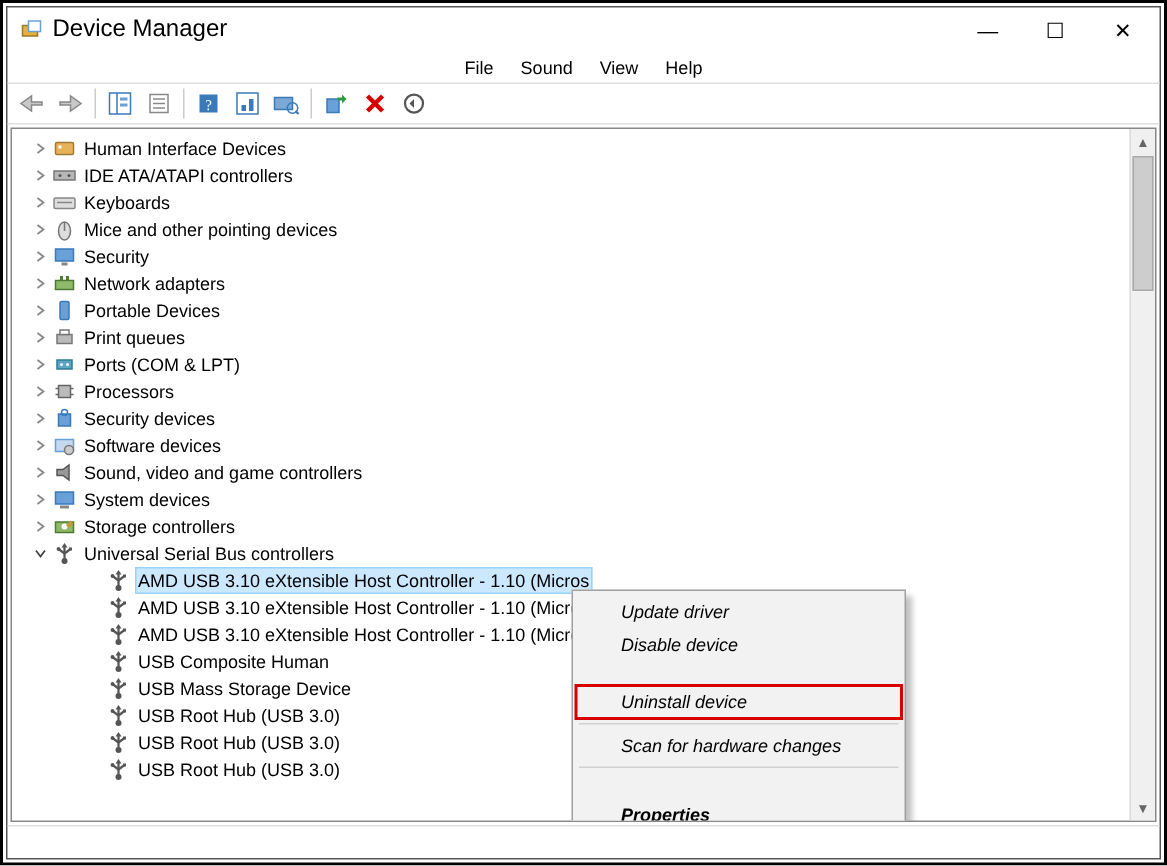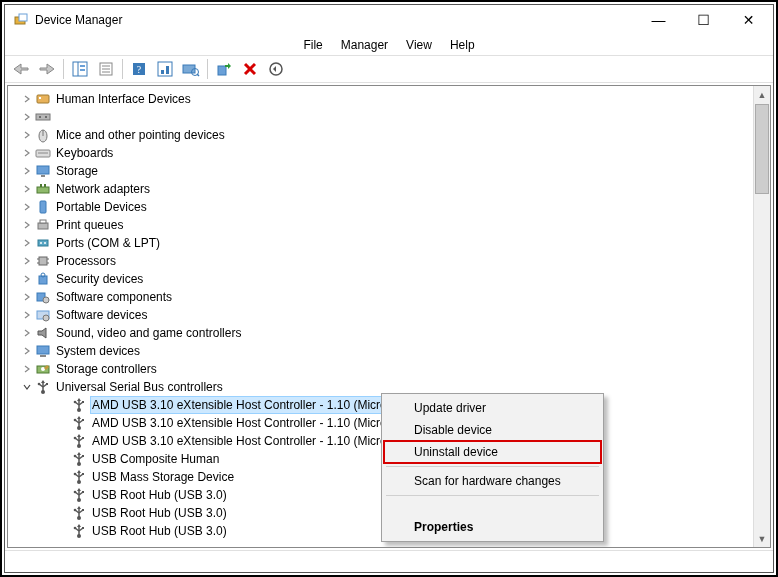--- a/index.html
+++ b/index.html
@@ -1,42 +1,42 @@
 <!DOCTYPE html>
 <html><head>
 <meta charset="utf-8">
 <style>
   * { box-sizing: border-box; }
   body { margin: 0; font-family: "Segoe UI", Tahoma, sans-serif; font-size: 12px; background: #fff; }
   .outer { border: 2px solid #000; width: 778px; height: 577px; position: relative; display: flex; flex-direction: column; }
   .window { border: 1px solid #555; position: absolute; inset: 2px; background: #fff; display: flex; flex-direction: column; }
   .titlebar { height: 30px; display: flex; align-items: center; padding: 0 2px 0 8px; }
   .titlebar .ticon { width: 16px; height: 16px; margin-right: 6px; display:flex; align-items:center; justify-content:center;}
-  .titlebar .title { flex: 1; font-size: 12px; }
+  .titlebar .title { flex: 1; font-size: 16px; }
   .titlebar .btns { display: flex; }
   .titlebar .btns .b { width: 45px; height: 28px; display: flex; align-items: center; justify-content: center; font-size: 14px; }
   .menubar { height: 20px; display: flex; align-items: center; padding: 0 4px; gap: 2px; justify-content: center;}
   .menubar .m { padding: 2px 8px; }
   .toolbar { height: 28px; border-top: 1px solid #e0e0e0; border-bottom: 1px solid #e0e0e0; display: flex; align-items: center; padding: 0 4px; gap: 2px; }
   .toolbar .tb { width: 24px; height: 22px; display: flex; align-items: center; justify-content: center; border: 1px solid transparent; }
   .toolbar .sep { width: 1px; height: 20px; background: #ccc; margin: 0 2px; }
   .content { flex: 1; border: 1px solid #888; margin: 2px; display: flex; position: relative; overflow: hidden; }
   .tree { flex: 1; overflow: auto; padding: 4px 0 4px 0; text-align: right; }
   .sb { width: 17px; background: #f0f0f0; border-left: 1px solid #ddd; display:flex; flex-direction:column;}
   .sb .arr { height:17px; display:flex; align-items:center; justify-content:center; color:#666; font-size:9px;}
   .sb .thumb { margin:1px; flex:0 0 90px; background:#cdcdcd; border:1px solid #aaa;}
   .node { display: flex; align-items: center; height: 18px; line-height: 18px; padding-left: 12px; white-space: nowrap; }
   .node .exp { width: 14px; text-align: center; color: #666; font-size: 13px; cursor: default; display:inline-flex; align-items:center; justify-content:center;}
   .node .nic { width: 18px; display: inline-flex; align-items: center; justify-content: center; margin-right: 2px; }
   .node .lbl { padding: 0 2px; }
   .node.sub { padding-left: 48px; }
   .node.sel .lbl { background: #cce8ff; border: 1px solid #99d1ff; padding: 0 1px; line-height: 16px; }
   .ctxmenu { position: absolute; background: #f2f2f2; border: 1px solid #a0a0a0; box-shadow: 4px 4px 4px rgba(0,0,0,.25); padding: 3px 2px; font-size: 12px; }
   .ctxmenu .ci { padding: 4px 40px 4px 30px; white-space: nowrap; }
-  .ctxmenu .ci.hl { outline: 2px solid #d60000; outline-offset: -1px; }
+  .ctxmenu .ci.hl { outline: 2px solid #d60000; outline-offset: -1px; margin-top: 16px; }
   .ctxmenu .ci.bold { font-weight: 700; margin-top: 20px; }
   .ctxmenu .csep { height: 1px; background: #d0d0d0; margin: 3px 2px; }
   .statusbar { height: 22px; border-top: 1px solid #e0e0e0; }
   svg { display:block; }
 </style>
 </head>
 <body>
 
 <div class="outer">
 <div class="window">
@@ -57,21 +57,21 @@
             <span>☐</span>
           </div>
       <div class="b">
             <span>✕</span>
           </div>
     </div>
   </div>
 
   <div class="menubar">
     <div class="m">File</div>
-    <div class="m">Manager</div>
+    <div class="m">Sound</div>
     <div class="m">View</div>
     <div class="m">Help</div>
   </div>
 
   <div class="toolbar">
     <div class="tb">
           <svg width="18" height="14">
             <polygon points="9,2 9,6 16,6 16,8 9,8 9,12 2,7" fill="#c8c8c8" stroke="#888"></polygon>
           </svg>
         </div>
@@ -162,20 +162,35 @@
                 <polyline points="3,2 7,5 3,8" fill="none" stroke="#888" stroke-width="1.2"></polyline>
               </svg>
             </span>
             <span class="nic">
               <svg width="16" height="16">
                 <rect x="1" y="5" width="14" height="6" fill="#b7b7b7" stroke="#777"></rect>
                 <circle cx="5" cy="8" r="1" fill="#555"></circle>
                 <circle cx="11" cy="8" r="1" fill="#555"></circle>
               </svg>
             </span>
+            <span class="lbl">IDE ATA/ATAPI controllers</span>
+          </div>
+          <div class="node">
+            <span class="exp">
+              <svg width="10" height="10">
+                <polyline points="3,2 7,5 3,8" fill="none" stroke="#888" stroke-width="1.2"></polyline>
+              </svg>
+            </span>
+            <span class="nic">
+              <svg width="16" height="16">
+                <rect x="1" y="5" width="14" height="7" rx="1" fill="#ddd" stroke="#888"></rect>
+                <line x1="3" y1="8" x2="13" y2="8" stroke="#888"></line>
+              </svg>
+            </span>
+            <span class="lbl">Keyboards</span>
           </div>
           <div class="node">
             <span class="exp">
               <svg width="10" height="10">
                 <polyline points="3,2 7,5 3,8" fill="none" stroke="#888" stroke-width="1.2"></polyline>
               </svg>
             </span>
             <span class="nic">
               <svg width="16" height="16">
                 <ellipse cx="8" cy="9" rx="4" ry="6" fill="#ddd" stroke="#777"></ellipse>
@@ -185,39 +200,25 @@
             <span class="lbl">Mice and other pointing devices</span>
           </div>
           <div class="node">
             <span class="exp">
               <svg width="10" height="10">
                 <polyline points="3,2 7,5 3,8" fill="none" stroke="#888" stroke-width="1.2"></polyline>
               </svg>
             </span>
             <span class="nic">
               <svg width="16" height="16">
-                <rect x="1" y="5" width="14" height="7" rx="1" fill="#ddd" stroke="#888"></rect>
-                <line x1="3" y1="8" x2="13" y2="8" stroke="#888"></line>
-              </svg>
-            </span>
-            <span class="lbl">Keyboards</span>
-          </div>
-          <div class="node">
-            <span class="exp">
-              <svg width="10" height="10">
-                <polyline points="3,2 7,5 3,8" fill="none" stroke="#888" stroke-width="1.2"></polyline>
-              </svg>
-            </span>
-            <span class="nic">
-              <svg width="16" height="16">
                 <rect x="2" y="3" width="12" height="8" fill="#6aa0d8" stroke="#3a7ab8"></rect>
                 <rect x="6" y="12" width="4" height="2" fill="#888"></rect>
               </svg>
             </span>
-            <span class="lbl">Storage</span>
+            <span class="lbl">Security</span>
           </div>
           <div class="node">
             <span class="exp">
               <svg width="10" height="10">
                 <polyline points="3,2 7,5 3,8" fill="none" stroke="#888" stroke-width="1.2"></polyline>
               </svg>
             </span>
             <span class="nic">
               <svg width="16" height="16">
                 <rect x="2" y="6" width="12" height="6" fill="#8fb96b" stroke="#4e7a33"></rect>
@@ -292,34 +293,20 @@
                 <polyline points="3,2 7,5 3,8" fill="none" stroke="#888" stroke-width="1.2"></polyline>
               </svg>
             </span>
             <span class="nic">
               <svg width="16" height="16">
                 <rect x="4" y="5" width="8" height="8" fill="#6aa0d8" stroke="#3a7ab8"></rect>
                 <rect x="6" y="2" width="4" height="4" rx="2" fill="none" stroke="#3a7ab8"></rect>
               </svg>
             </span>
             <span class="lbl">Security devices</span>
-          </div>
-          <div class="node">
-            <span class="exp">
-              <svg width="10" height="10">
-                <polyline points="3,2 7,5 3,8" fill="none" stroke="#888" stroke-width="1.2"></polyline>
-              </svg>
-            </span>
-            <span class="nic">
-              <svg width="16" height="16">
-                <rect x="2" y="4" width="8" height="8" fill="#6aa0d8" stroke="#3a7ab8"></rect>
-                <circle cx="11" cy="11" r="3" fill="#ccc" stroke="#777"></circle>
-              </svg>
-            </span>
-            <span class="lbl">Software components</span>
           </div>
           <div class="node">
             <span class="exp">
               <svg width="10" height="10">
                 <polyline points="3,2 7,5 3,8" fill="none" stroke="#888" stroke-width="1.2"></polyline>
               </svg>
             </span>
             <span class="nic">
               <svg width="16" height="16">
                 <rect x="2" y="4" width="12" height="8" fill="#c4d8ef" stroke="#6aa0d8"></rect>
@@ -510,21 +497,21 @@
             <span class="lbl">USB Root Hub (USB 3.0)</span>
           </div>
         </div>
     <div class="sb">
       <div class="arr">▲</div>
       <div class="thumb"></div>
       <div style="flex:1"></div>
       <div class="arr">▼</div>
     </div>
 
-    <div class="ctxmenu" id="ctx" style="left:373px; top:307px;">
+    <div class="ctxmenu" id="ctx" style="left:373px; top:307px;font-style:italic;">
           <div class="ci">Update driver</div>
           <div class="ci">Disable device</div>
           <div class="ci hl">Uninstall device</div>
           <div class="csep"></div>
           <div class="ci">Scan for hardware changes</div>
           <div class="csep"></div>
           <div class="ci bold">Properties</div>
         </div>
   </div>
 

